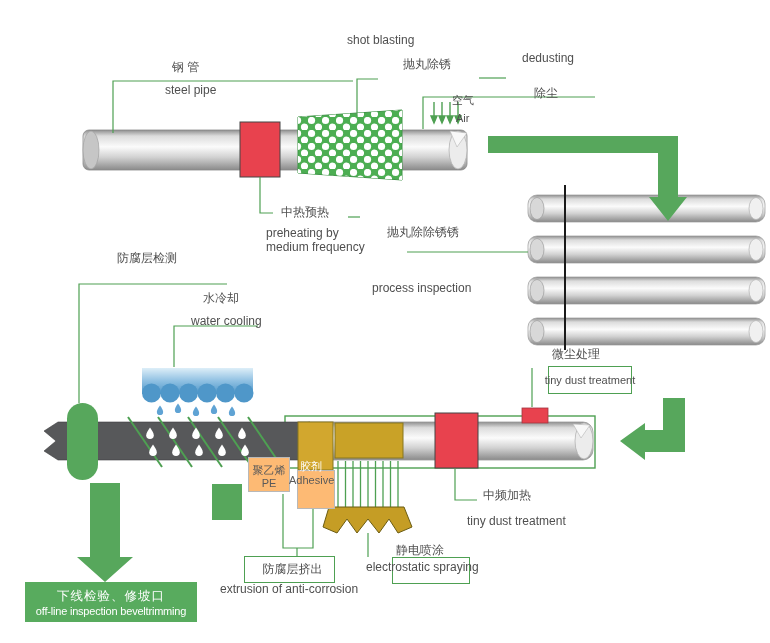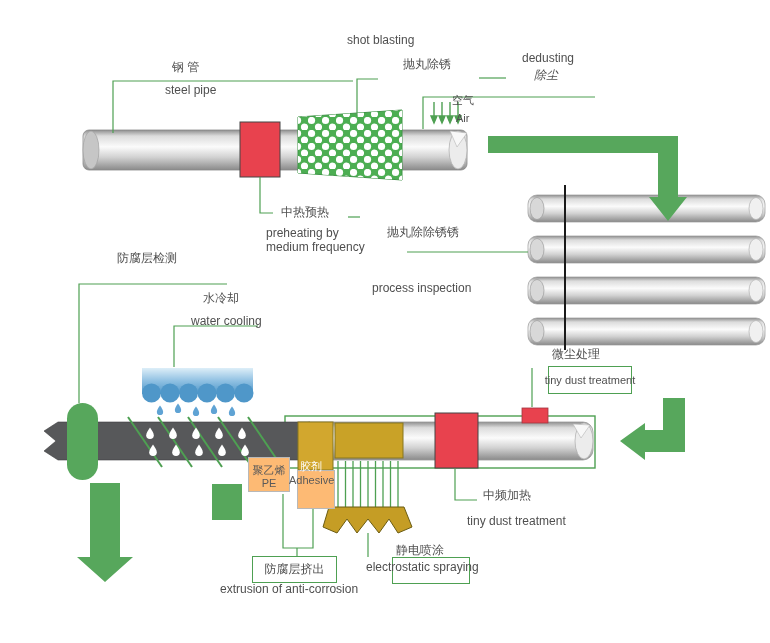--- a/index.html
+++ b/index.html
@@ -188,21 +188,21 @@
     <polygon points="90,483 120,483 120,557 133,557 105,582 77,557 90,557" fill="#57a75c"></polygon>
   </svg>
 
   <div class="lbl" style="left:172px;top:61px;">钢 管</div>
   <div class="lbl" style="left:165px;top:84px;">steel pipe</div>
 
   <div class="lbl" style="left:347px;top:34px;">shot blasting</div>
   <div class="lbl" style="left:392px;top:58px;margin-left:11px;">抛丸除锈</div>
 
   <div class="lbl" style="left:522px;top:52px;">dedusting</div>
-  <div class="lbl" style="left:534px;top:69px;font-style:italic;">除尘</div>
+  <div class="lbl" style="left:534px;top:87px;">除尘</div>
 
   <div class="lbl sm" style="left:452px;top:94px;">空气</div>
   <div class="lbl sm" style="left:456px;top:112px;">Air</div>
 
   <div class="lbl" style="left:281px;top:206px;">中热预热</div>
   <div class="lbl" style="left:266px;top:227px;">preheating by</div>
   <div class="lbl" style="left:266px;top:241px;">medium frequency</div>
 
   <div class="lbl" style="left:387px;top:226px;">抛丸除除锈锈</div>
   <div class="lbl" style="left:372px;top:242px;margin-top:40px;">process inspection</div>
@@ -225,19 +225,23 @@
   <div class="lbl sm white" style="left:300px;top:460px;">胶剂</div>
   <div class="lbl sm graytx" style="left:289px;top:474px;text-align:right;">Adhesive</div>
 
   <div class="lbl" style="left:483px;top:489px;">中频加热</div>
   <div class="lbl" style="left:467px;top:515px;">tiny dust treatment</div>
 
   <div class="lbl" style="left:396px;top:544px;">静电喷涂</div>
   <div class="greenbox" style="left:392px;top:557px;width:76px;height:25px;"></div>
   <div class="lbl" style="left:366px;top:561px;">electrostatic spraying</div>
 
-  <div class="greenbox" style="left:252px;top:556px;width:83px;height:25px;">
+  <div class="greenbox" style="left:244px;top:556px;width:83px;height:25px;padding-left:6px;">
     <span class="lbl" style="position:static;">防腐层挤出</span>
   </div>
   <div class="lbl" style="left:220px;top:583px;">extrusion of anti-corrosion</div>
 
+  <div class="offline">
+    <span class="l1">下线检验、修坡口</span>
+    <span class="l2">off-line inspection beveltrimming</span>
+  </div>
 
 </div>
 
 </body></html>

